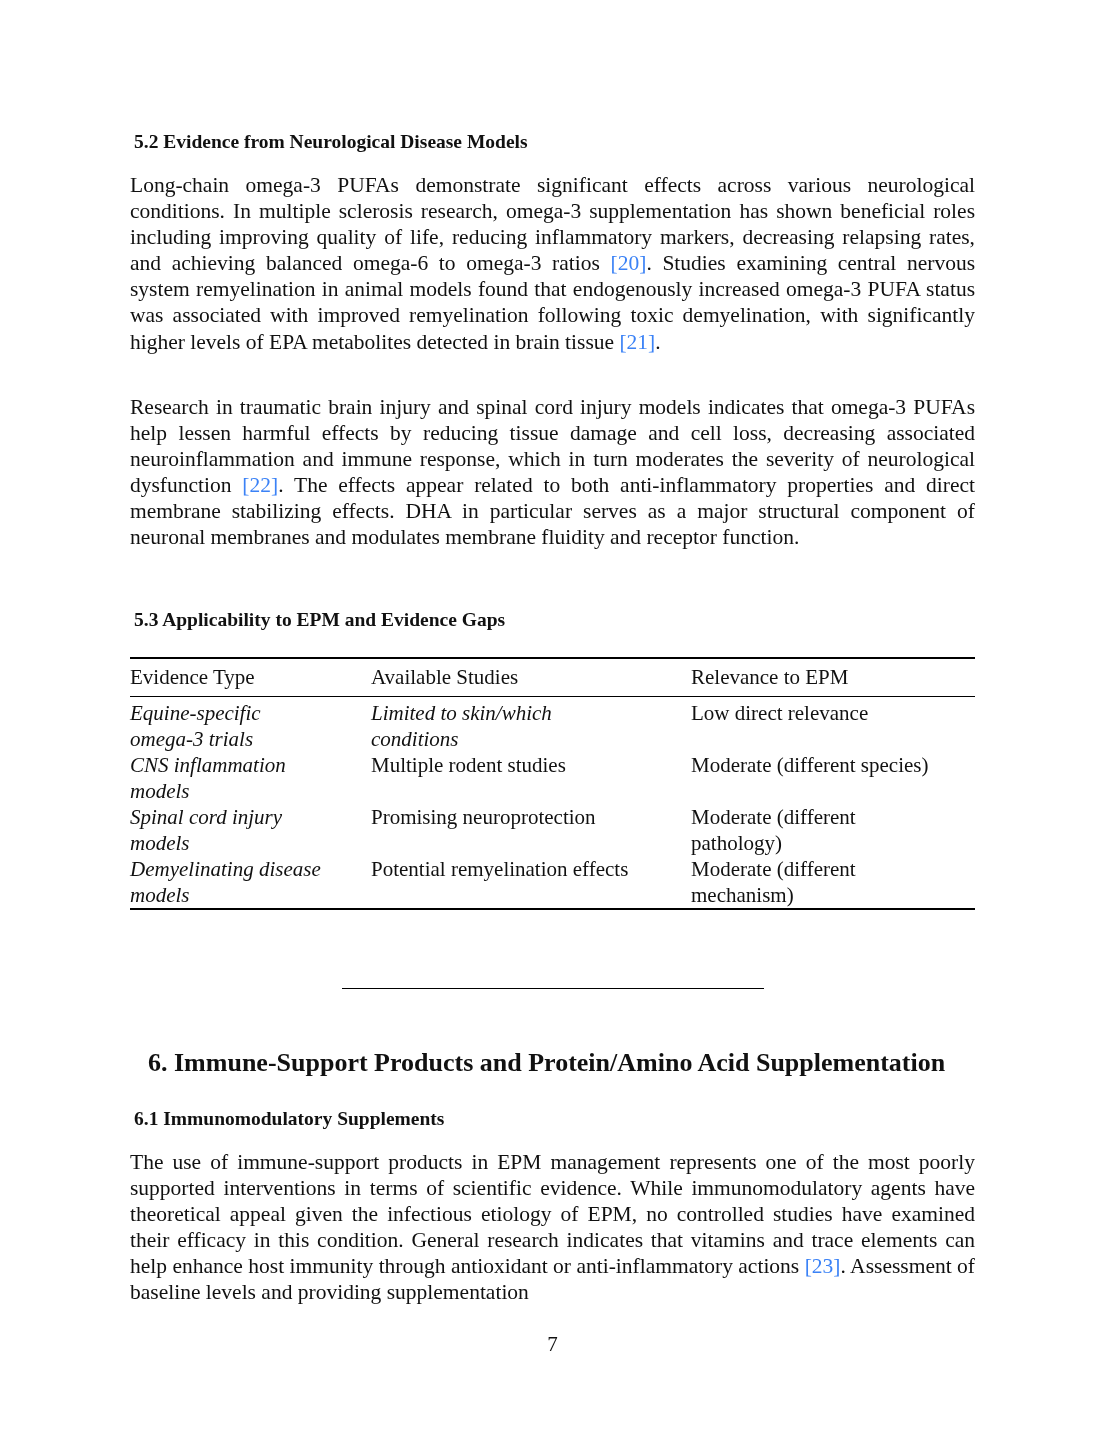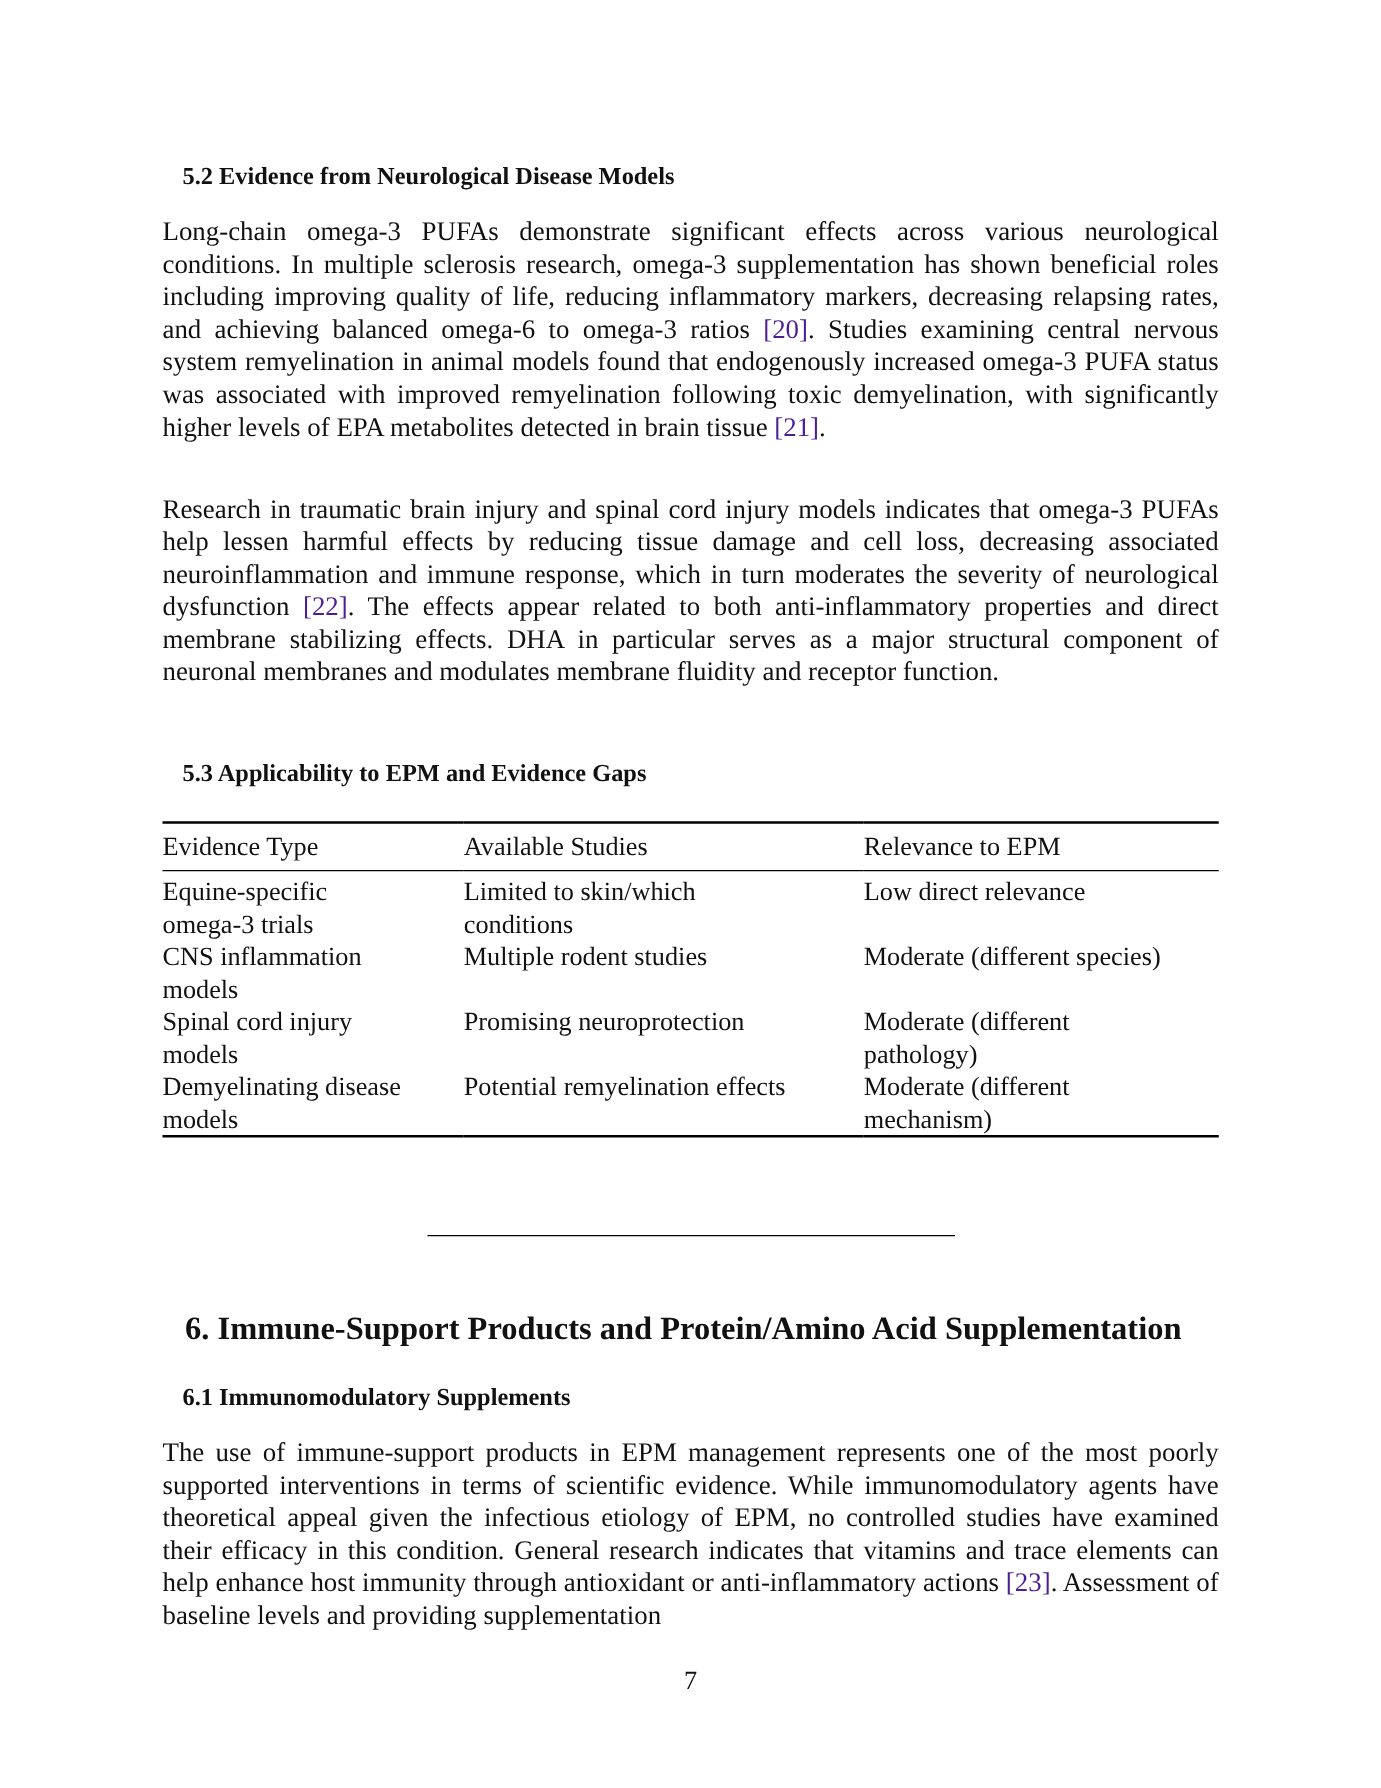--- a/index.html
+++ b/index.html
@@ -3,41 +3,41 @@
 <meta charset="utf-8">
 <style>
   html, body { margin: 0; padding: 0; background: #ffffff; }
   body {
     width: 1105px; height: 1430px; position: relative; overflow: hidden;
     font-family: "Liberation Serif", "DejaVu Serif", serif;
     color: #111111;
   }
   .page { position: absolute; left: 130px; top: 0; width: 845px; }
   .subsec {
-    position: absolute; left: 16px; font-weight: bold; font-size: 19.5px; margin: 0; white-space: nowrap; text-align: right;
+    position: absolute; left: 4px; font-weight: bold; font-size: 19.5px; margin: 0; white-space: nowrap; text-align: right;
   }
   .para {
     position: absolute; left: 0; width: 845px; margin: 0;
     font-size: 21.5px; line-height: 26.1px; text-align: justify; hyphens: manual;
   }
-  .cite { color: #4c1d95; }
+  .cite { color: #3b82f6; }
   .tbl {
     position: absolute; left: 0; top: 657px; width: 845px;
     border-collapse: collapse; font-size: 21px;
   }
   .tbl thead tr { border-top: 2px solid #000; border-bottom: 1.2px solid #000; }
   .tbl tbody tr:last-child { border-bottom: 2px solid #000; }
   .tbl th { font-weight: normal; text-align: left; padding: 5px 0 5px 0; line-height: 26px; vertical-align: top; }
   .tbl td { text-align: left; padding: 0; line-height: 26px; vertical-align: top; }
   .tbl thead th { padding-top: 5px; padding-bottom: 6px; }
   .tbl tbody tr:first-child td { padding-top: 3px; }
   .c1 { width: 241px; }
   .c2 { width: 320px; }
   .c3 { width: 284px; }
-  .wrap1 { display: inline-block; width: 225px; }
+  .wrap1 { display: inline-block; width: 225px; font-style: italic; }
   .wrap3 { display: inline-block; width: 200px; font-family: Liberation Serif, serif; }
   .rule { position: absolute; left: 212px; top: 988px; width: 422px; height: 0; border-top: 1.2px solid #000; }
   .sec {
     position: absolute; left: 0; top: 1028px; width: 845px; margin: 18px;
     font-weight: bold; font-size: 26px; line-height: 33px; text-align: justify;
   }
   .pagenum { position: absolute; left: 0; width: 845px; top: 1332px; text-align: center; font-size: 21px; }
 </style>
 </head>
 <body>

